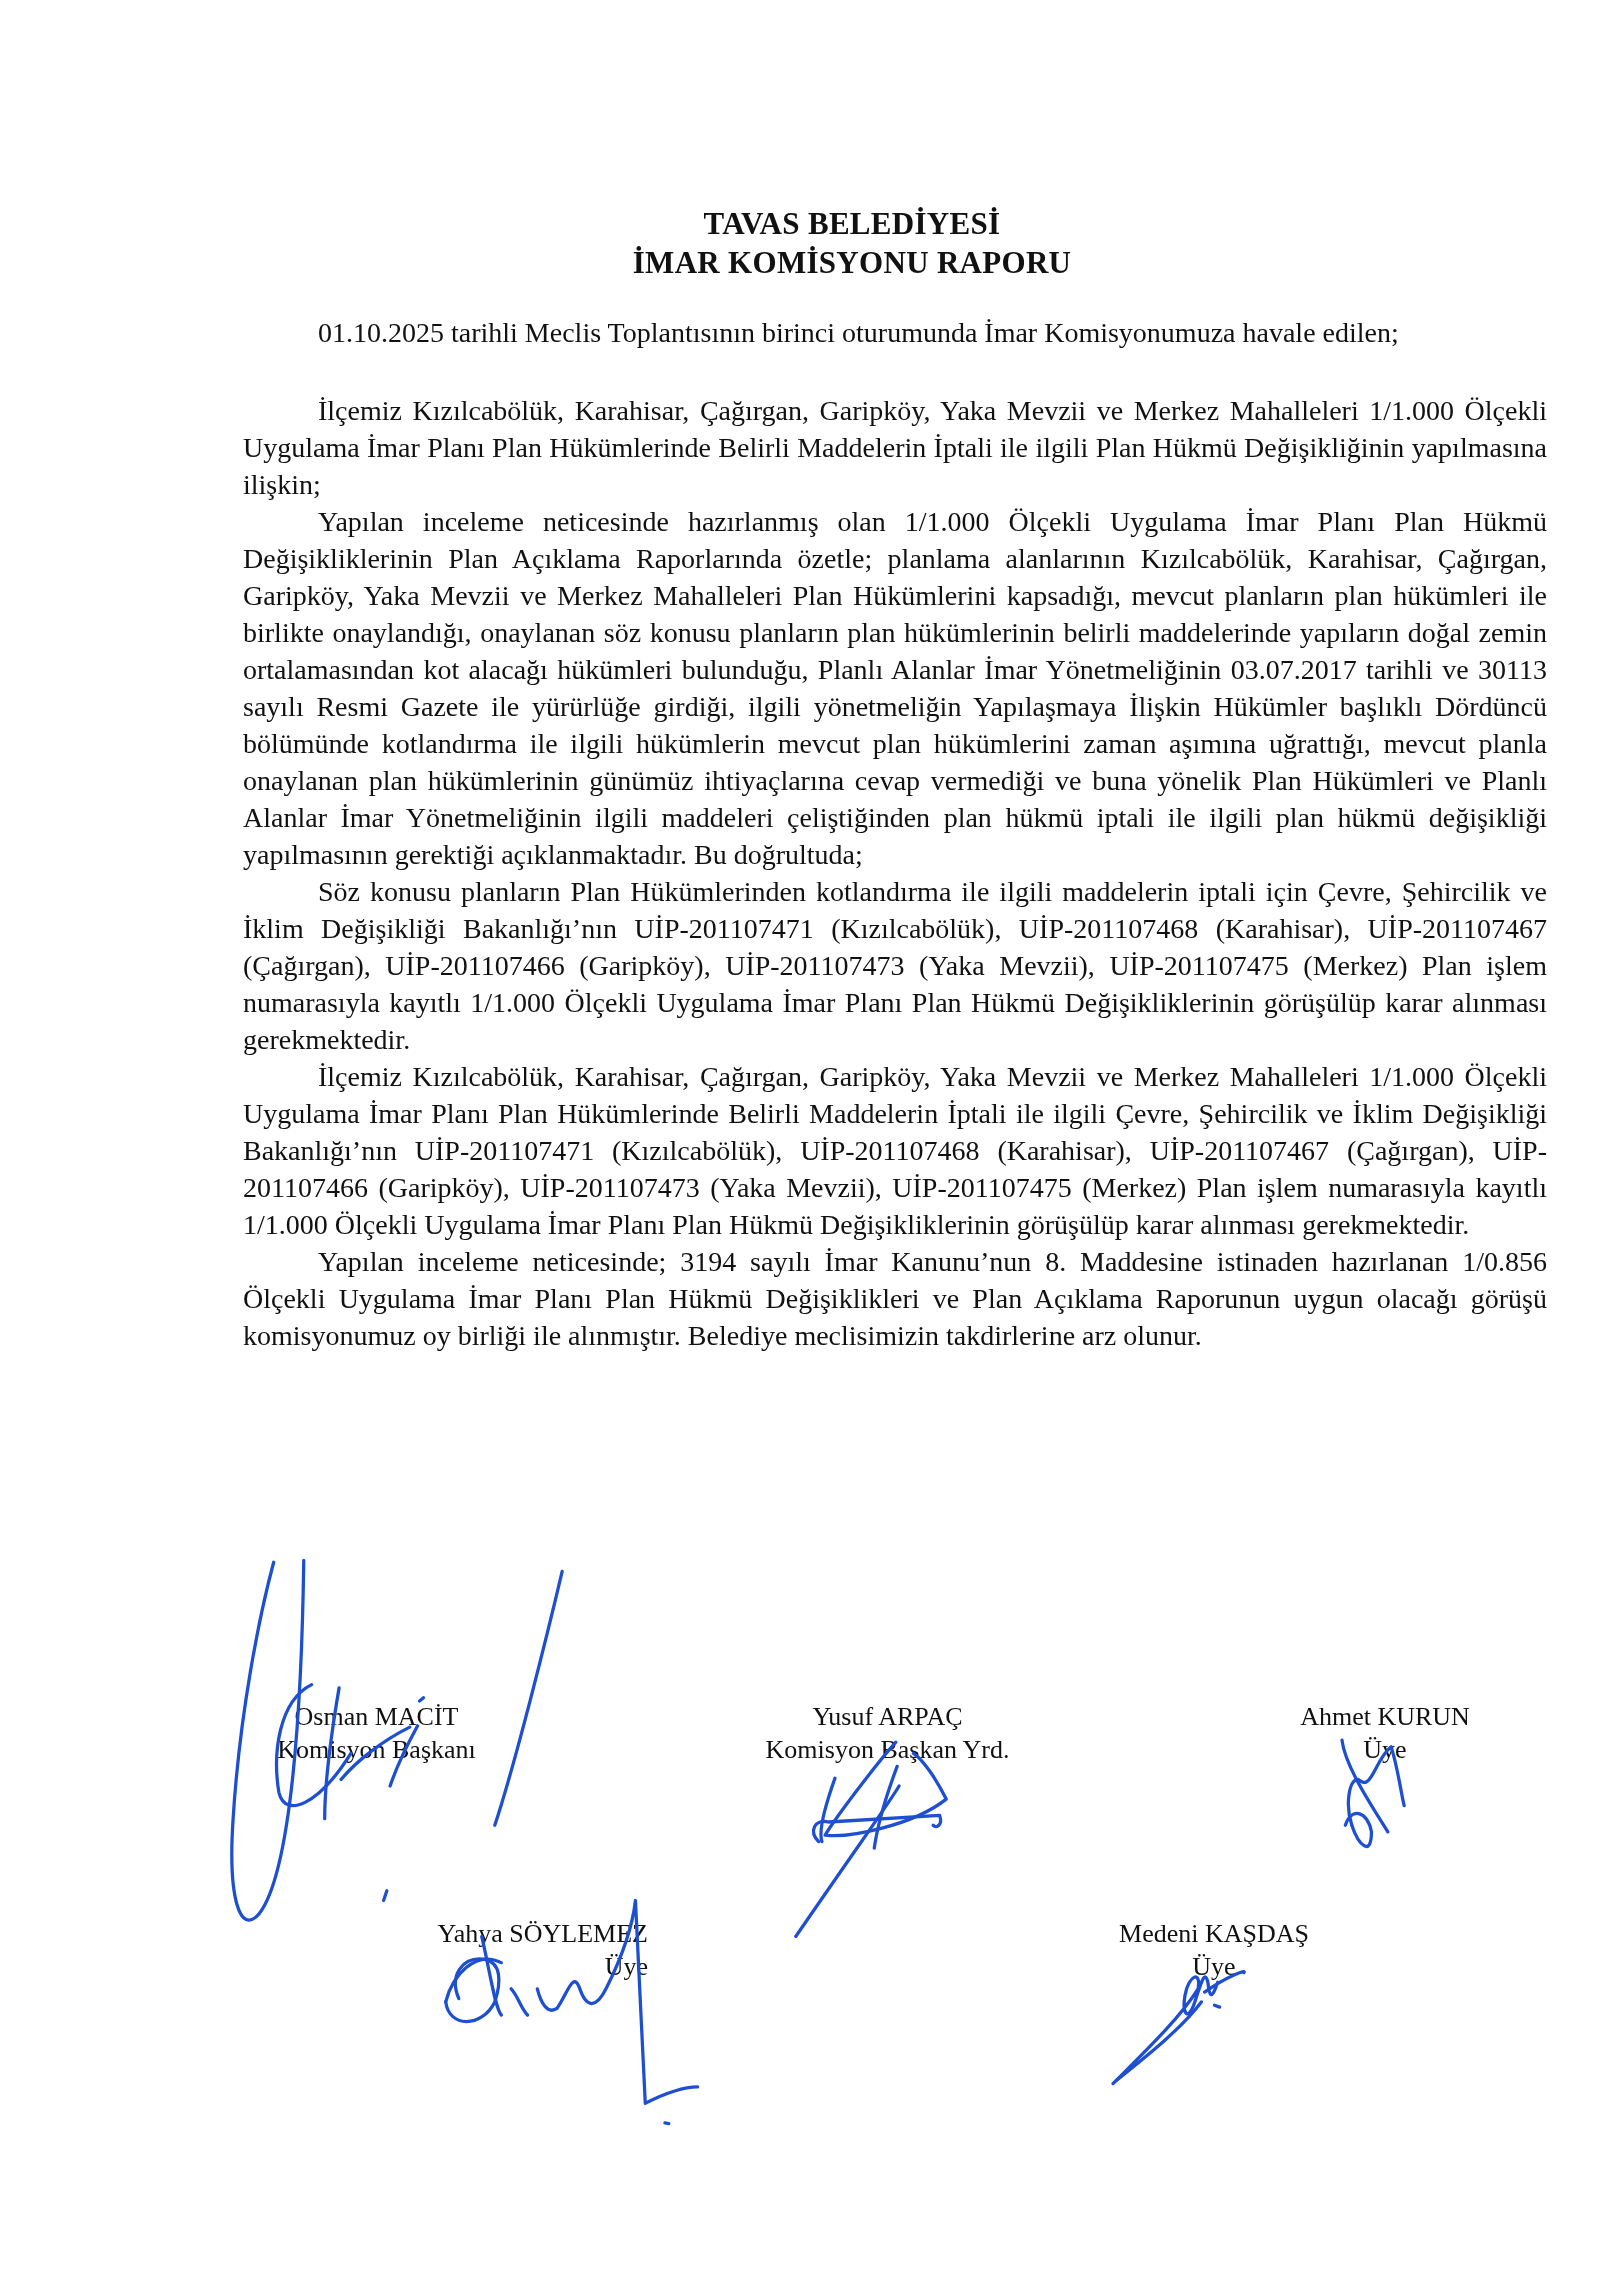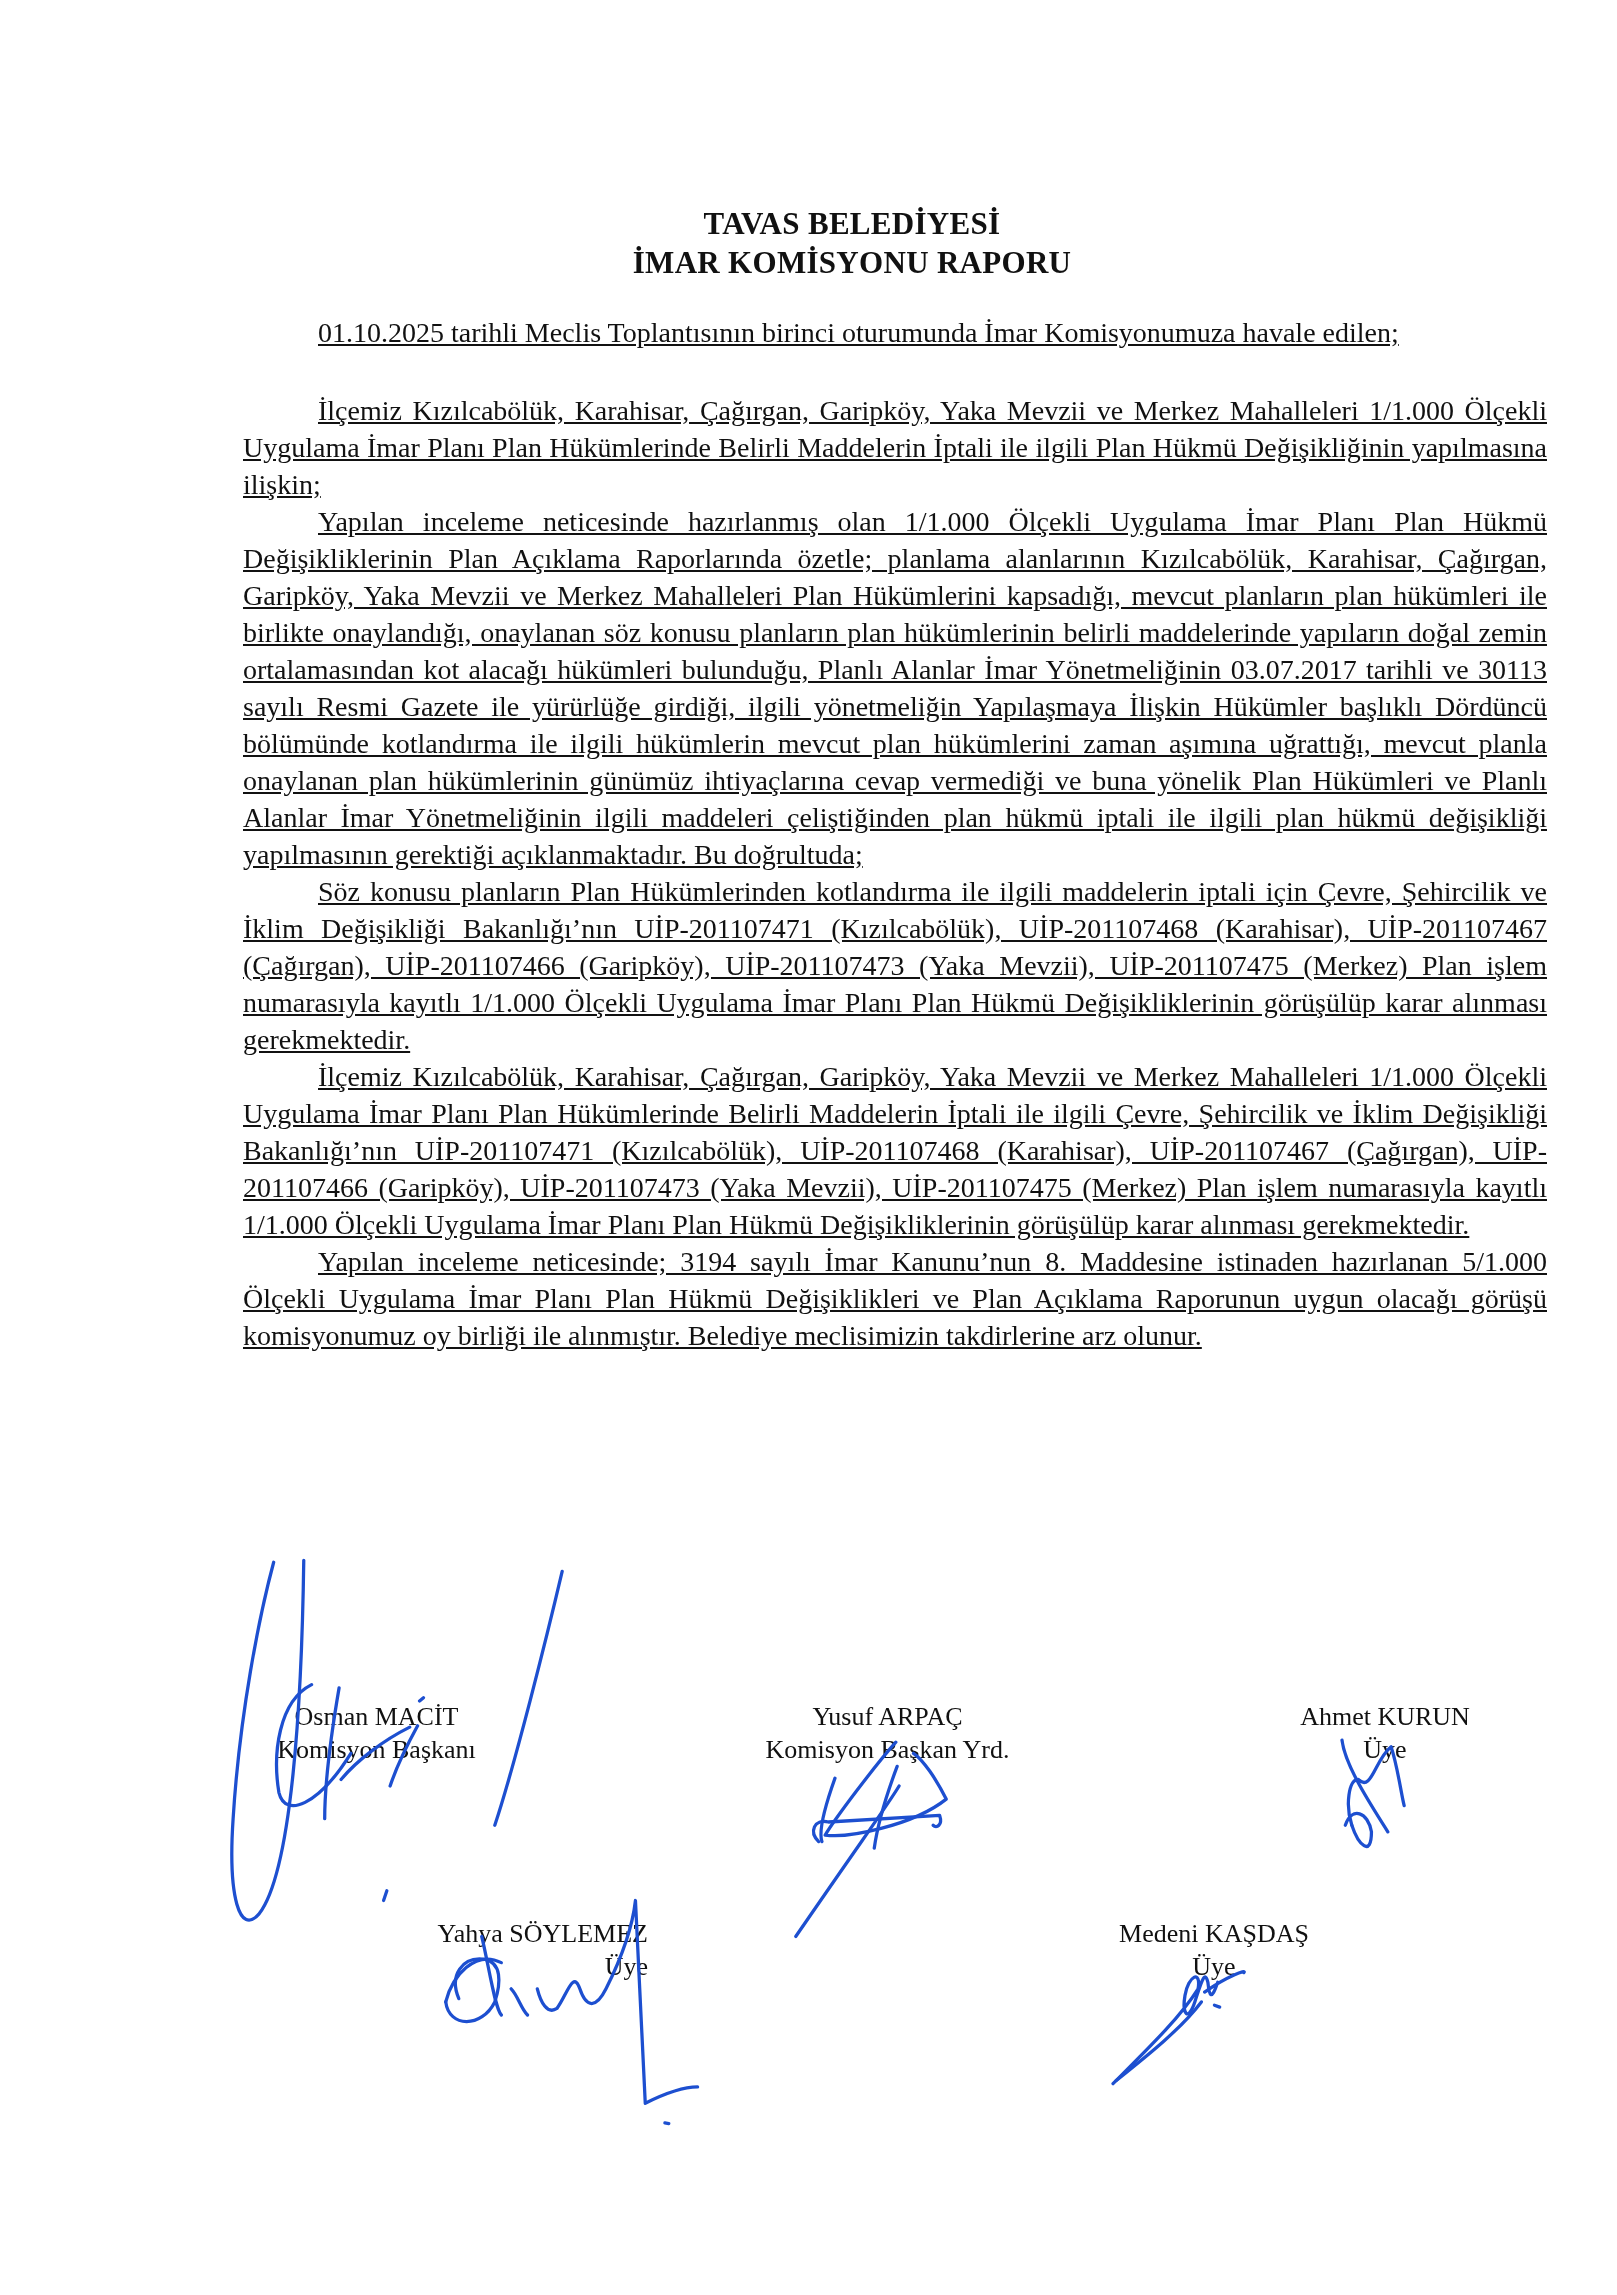--- a/index.html
+++ b/index.html
@@ -2,21 +2,21 @@
 <html style="font-size:10.5px"><head>
 <meta charset="utf-8">
 <style>
   html, body { margin: 0; padding: 0; background: #ffffff; }
   body { width: 1618px; height: 2295px; position: relative; overflow: hidden; font-family: "Liberation Serif", "DejaVu Serif", serif; color: #111111; }
   .page { position: absolute; left: 0; top: 0; width: 1618px; height: 2295px; margin-left: 43px; }
   .title { position: absolute; left: 0; width: 1618px; text-align: center; font-weight: bold; font-size: 31px; line-height: 39px; letter-spacing: 0.3px; }
   .title.t1 { top: 204px; }
   .title.t2 { top: 243px; }
   .body { position: absolute; left: 200px; width: 1304px; top: 314px; font-size: 28px; line-height: 37px; text-align: justify; }
-  .body p { margin: 0; text-indent: 75px; text-decoration: underline; }
+  .body p { margin: 0; text-indent: 75px; }
   .gap { height: 41px; }
   .heading { text-indent: 75px; font-weight: bold; }
   .heading span { text-decoration: underline; text-decoration-thickness: 2.6px; text-underline-offset: 5.2px; }
   .sig { position: absolute; text-align: center; font-size: 26px; line-height: 33px; }
   .sig div { white-space: nowrap; }
   svg.ink { position: absolute; left: 0; top: 0; width: 1618px; height: 2295px; pointer-events: none; }
   svg.ink path { fill: none; stroke: #1d4fd0; stroke-width: 5; stroke-linecap: round; stroke-linejoin: round; }
 </style>
 </head>
 <body>
@@ -26,21 +26,21 @@
   <div class="title t1">TAVAS BELEDİYESİ</div>
   <div class="title t2">İMAR KOMİSYONU RAPORU</div>
 
   <div class="body">
     <p>01.10.2025 tarihli Meclis Toplantısının birinci oturumunda İmar Komisyonumuza havale edilen;</p>
     <div class="gap"></div>
     <p>İlçemiz Kızılcabölük, Karahisar, Çağırgan, Garipköy, Yaka Mevzii ve Merkez Mahalleleri 1/1.000 Ölçekli Uygulama İmar Planı Plan Hükümlerinde Belirli Maddelerin İptali ile ilgili Plan Hükmü Değişikliğinin yapılmasına ilişkin;</p>
     <p>Yapılan inceleme neticesinde hazırlanmış olan 1/1.000 Ölçekli Uygulama İmar Planı Plan Hükmü Değişikliklerinin Plan Açıklama Raporlarında özetle; planlama alanlarının Kızılcabölük, Karahisar, Çağırgan, Garipköy, Yaka Mevzii ve Merkez Mahalleleri Plan Hükümlerini kapsadığı, mevcut planların plan hükümleri ile birlikte onaylandığı, onaylanan söz konusu planların plan hükümlerinin belirli maddelerinde yapıların doğal zemin ortalamasından kot alacağı hükümleri bulunduğu, Planlı Alanlar İmar Yönetmeliğinin 03.07.2017 tarihli ve 30113 sayılı Resmi Gazete ile yürürlüğe girdiği, ilgili yönetmeliğin Yapılaşmaya İlişkin Hükümler başlıklı Dördüncü bölümünde kotlandırma ile ilgili hükümlerin mevcut plan hükümlerini zaman aşımına uğrattığı, mevcut planla onaylanan plan hükümlerinin günümüz ihtiyaçlarına cevap vermediği ve buna yönelik Plan Hükümleri ve Planlı Alanlar İmar Yönetmeliğinin ilgili maddeleri çeliştiğinden plan hükmü iptali ile ilgili plan hükmü değişikliği yapılmasının gerektiği açıklanmaktadır. Bu doğrultuda;</p>
     <p>Söz konusu planların Plan Hükümlerinden kotlandırma ile ilgili maddelerin iptali için Çevre, Şehircilik ve İklim Değişikliği Bakanlığı’nın UİP-201107471 (Kızılcabölük), UİP-201107468 (Karahisar), UİP-201107467 (Çağırgan), UİP-201107466 (Garipköy), UİP-201107473 (Yaka Mevzii), UİP-201107475 (Merkez) Plan işlem numarasıyla kayıtlı 1/1.000 Ölçekli Uygulama İmar Planı Plan Hükmü Değişikliklerinin görüşülüp karar alınması gerekmektedir.</p>
     <p>İlçemiz Kızılcabölük, Karahisar, Çağırgan, Garipköy, Yaka Mevzii ve Merkez Mahalleleri 1/1.000 Ölçekli Uygulama İmar Planı Plan Hükümlerinde Belirli Maddelerin İptali ile ilgili Çevre, Şehircilik ve İklim Değişikliği Bakanlığı’nın UİP-201107471 (Kızılcabölük), UİP-201107468 (Karahisar), UİP-201107467 (Çağırgan), UİP-201107466 (Garipköy), UİP-201107473 (Yaka Mevzii), UİP-201107475 (Merkez) Plan işlem numarasıyla kayıtlı 1/1.000 Ölçekli Uygulama İmar Planı Plan Hükmü Değişikliklerinin görüşülüp karar alınması gerekmektedir.</p>
-    <p>Yapılan inceleme neticesinde; 3194 sayılı İmar Kanunu’nun 8. Maddesine istinaden hazırlanan 5/1.000 Ölçekli Uygulama İmar Planı Plan Hükmü Değişiklikleri ve Plan Açıklama Raporunun uygun olacağı görüşü komisyonumuz oy birliği ile alınmıştır. Belediye meclisimizin takdirlerine arz olunur.</p>
+    <p>Yapılan inceleme neticesinde; 3194 sayılı İmar Kanunu’nun 8. Maddesine istinaden hazırlanan 1/0.856 Ölçekli Uygulama İmar Planı Plan Hükmü Değişiklikleri ve Plan Açıklama Raporunun uygun olacağı görüşü komisyonumuz oy birliği ile alınmıştır. Belediye meclisimizin takdirlerine arz olunur.</p>
   </div>
 
   <div class="sig" style="left:196px; top:1700px; width:275px;">
     <div>Osman MACİT</div>
     <div>Komisyon Başkanı</div>
   </div>
   <div class="sig" style="left:694px; top:1700px; width:301px;">
     <div>Yusuf ARPAÇ</div>
     <div>Komisyon Başkan Yrd.</div>
   </div>

